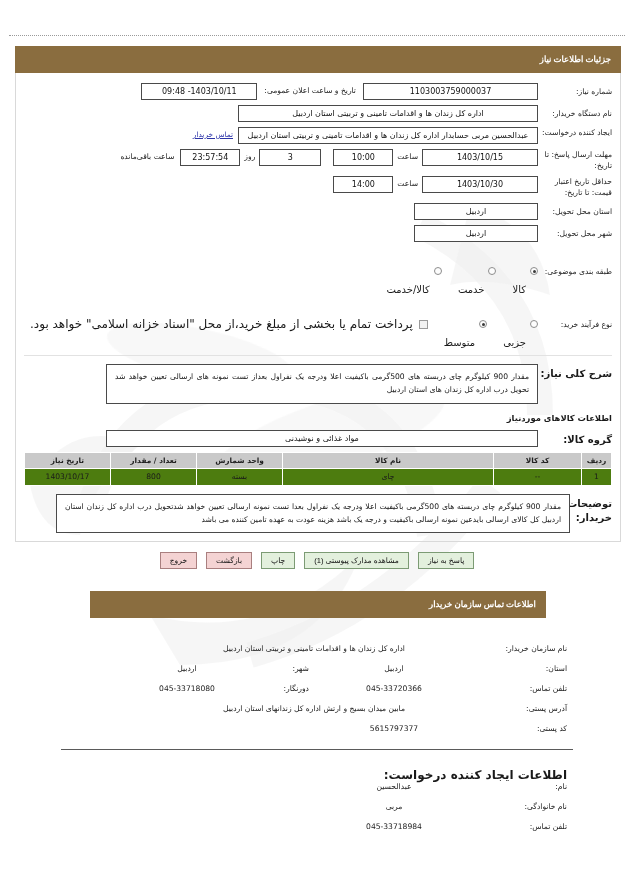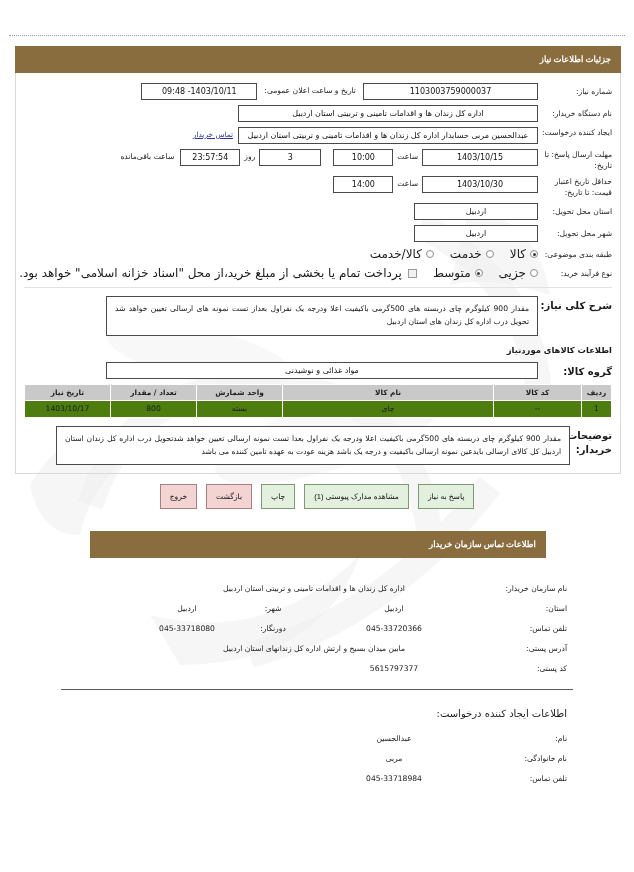--- a/index.html
+++ b/index.html
@@ -140,21 +140,21 @@
     background: #3a3a3a;
   }
   .chk {
     width: 9px; height: 9px;
     border: 1px solid #9a9a9a;
     background: #f2f2f2;
     display: inline-block;
     margin-left: 4px;
     flex: 0 0 9px;
   }
-  .opt-txt { font-size: 12px; }
+  .opt-txt { font-size: 10px; margin-top: 37px; }
   .note { font-size: 12px; margin-right: 2px; }
   .divider {
     border-top: 1px solid #e2e2e2;
     margin: 7px 0 8px 0;
   }
   
   .sec-lbl {
     font-size: 10px;
     font-weight: bold;
     width: 74px;
@@ -214,21 +214,21 @@
     justify-content: center;
     gap: 9px;
     margin: 10px 0 4px 0;
     position: relative;
     z-index: 3;
   }
   .btn {
     border: 1px solid #7a7a7a;
     font-size: 7.6px;
     padding: 2px 9px 3px 9px;
-    height: 25px;
+    height: 17px;
     line-height: 11px;
     cursor: pointer;
     white-space: nowrap;
     color: #111;
   }
   .btn.green { background: #e3f0dd; border-color: #7c9b74; }
   .btn.pink  { background: #f4d3d3; border-color: #a97f7f; }
   
   .contact-wrap { margin: 14px 0 0 0; position: relative; z-index: 2; }
   .crow {
@@ -243,38 +243,37 @@
     text-align: right;
     color: #1a1a1a;
   }
   .cv {
     width: 170px; flex: 0 0 170px;
     text-align: center;
     color: #1a1a1a;
   }
   .ck2 {
     width: 72px; flex: 0 0 72px;
-    text-align: center;
     color: #1a1a1a;
   }
   .cv2 {
     width: 100px; flex: 0 0 100px;
     text-align: center;
     color: #1a1a1a;
   }
   .crow.wide .cv { width: 330px; flex: 0 0 330px; text-align: center; }
   .hr-dark {
     border: 0;
     border-top: 1.4px solid #5a5a5a;
     margin: 16px 52px 18px 52px;
   }
   .sub-title {
-    font-size: 10px;
+    font-size: 12px;
     padding-right: 58px;
-    margin-bottom: 15px;
+    font-weight: bold;
   }
   .pad-top { padding-top: 12px; }
 </style>
 </head>
 <body>
 
 <div class="page">
 
   <div class="watermark">
     <svg class="wm-inner" viewBox="0 0 634 520" xmlns="http://www.w3.org/2000/svg" aria-hidden="true">

